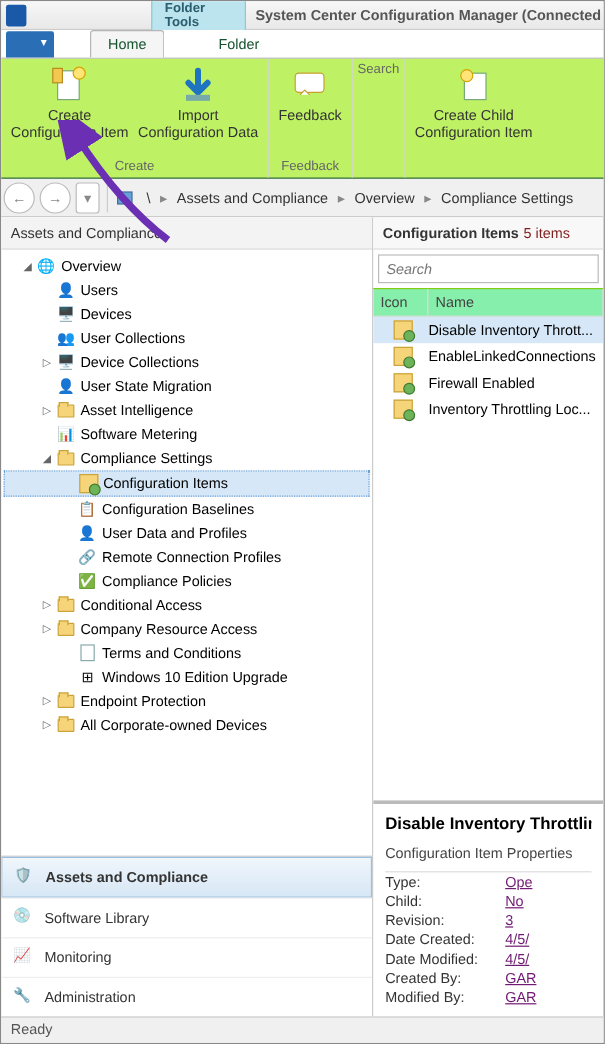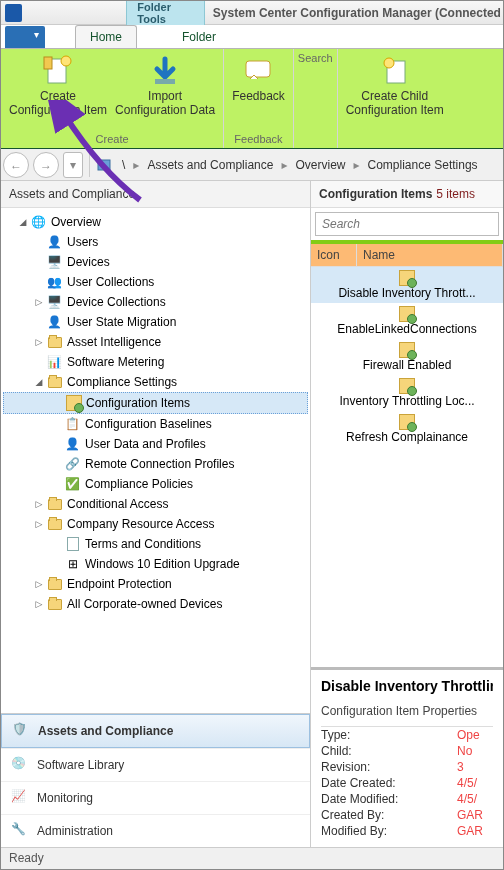--- a/index.html
+++ b/index.html
@@ -44,35 +44,35 @@
   .wunderbar { border-top:1px solid #ccc;}
   .wbitem { display:flex; align-items:center; padding:7px 10px; border-top:1px solid #eee; cursor:pointer; color:#333;}
   .wbitem.active { background:linear-gradient(#f0f6fc,#d7e7f5); border:1px solid #9cc0e0; font-weight:600;}
   .wbicon { width:18px; height:18px; margin-right:8px;}
   
   .rightpanel { flex:1; display:flex; flex-direction:column; overflow:hidden;}
   .rhead { padding:6px 8px; color:#333; border-bottom:1px solid #ddd; background:#f8f8f8;display:flex;gap:4px;}
   .rhead .count{ color:#7f1d1d;}
   .searchwrap { padding:4px;}
   .searchbox { width:100%; padding:4px 6px; border:1px solid #bbb; font-style:italic; color:#888;}
-  .listhead { display:flex; border-top:4px solid #84cc16; border-bottom:1px solid #ddd; background:#fdba74;}
+  .listhead { display:flex; border-top:1px solid #84cc16; border-bottom:1px solid #ddd; background:#86efac;}
   .colh { padding:4px 6px; border-right:1px solid #ddd; color:#444;}
   .col-icon{ width:46px;} .col-name{ flex:1;}
   .listbody { overflow:auto; flex:0 0 auto;}
-  .row { display:flex; align-items:center; padding:3px 4px; cursor:pointer;flex-direction:column;}
+  .row { display:flex; align-items:center; padding:3px 4px; cursor:pointer;}
   .row.selected { background:#d6e8f7;}
   .row .ricon{ width:42px; display:flex; justify-content:center;}
   .row .rname{ flex:1; white-space:nowrap; overflow:hidden; text-overflow:ellipsis;}
   .cfgicon { width:16px; height:16px; background:#f6d57a; border:1px solid #caa33a; position:relative;}
   .cfgicon:after { content:""; position:absolute; right:-3px; bottom:-3px; width:8px;height:8px;border-radius:50%;background:#6db35a;border:1px solid #3f7a31;}
   
   .details { border-top:3px solid #bbb; padding:8px 10px; margin-top:auto;}
   .details h2 { font-size:14px; font-weight:700; padding-bottom:6px; white-space:nowrap; overflow:hidden;}
   .details .sub { color:#444; padding:4px 0 8px 0; border-bottom:1px solid #ddd;}
-  .proprow { display:flex; padding:1px 0;gap:36px;} .proprow .k{width:100px;color:#333;} .proprow .v{color:#ef4444;}
+  .proprow { display:flex; padding:1px 0;} .proprow .k{width:100px;color:#333;} .proprow .v{color:#701a75;text-decoration:underline;}
   
   .status { height:22px; border-top:1px solid #ccc; background:#f0f0f0; padding:3px 8px; color:#555;}
   
   .arrow { position:absolute; pointer-events:none; }
 </style>
 </head>
 <body>
 
 <div class="titlebar">
   <div class="sysmenu"></div>
@@ -338,26 +338,20 @@
             <span class="cfgicon"></span>
           </span>
           <span class="rname">Firewall Enabled</span>
         </div>
       <div class="row">
           <span class="ricon">
             <span class="cfgicon"></span>
           </span>
           <span class="rname">Inventory Throttling Loc...</span>
         </div>
-      <div class="row">
-          <span class="ricon">
-            <span class="cfgicon"></span>
-          </span>
-          <span class="rname">Refresh Complainance</span>
-        </div>
     </div>
 
     <div class="details">
       <h2>Disable Inventory Throttling L</h2>
       <div class="sub">Configuration Item Properties</div>
       <div class="proprow">
           <span class="k">Type:</span>
           <span class="v">Ope</span>
         </div>
       <div class="proprow">

